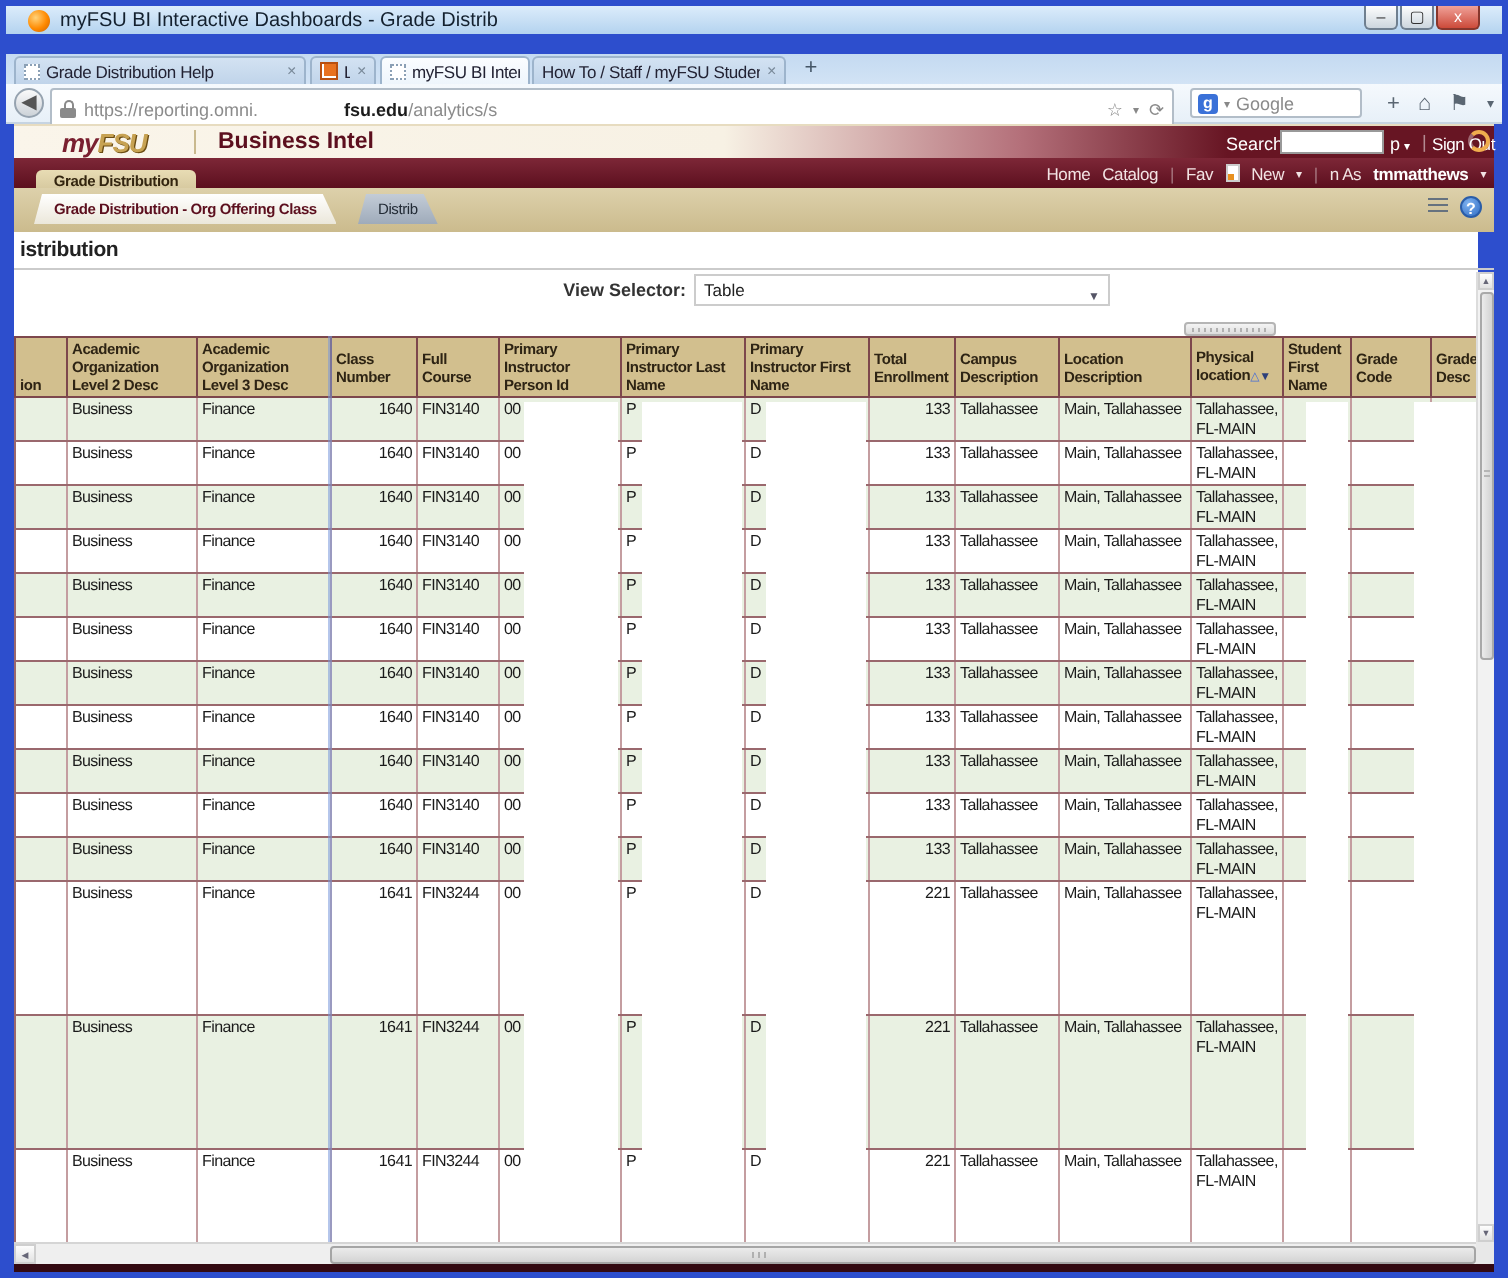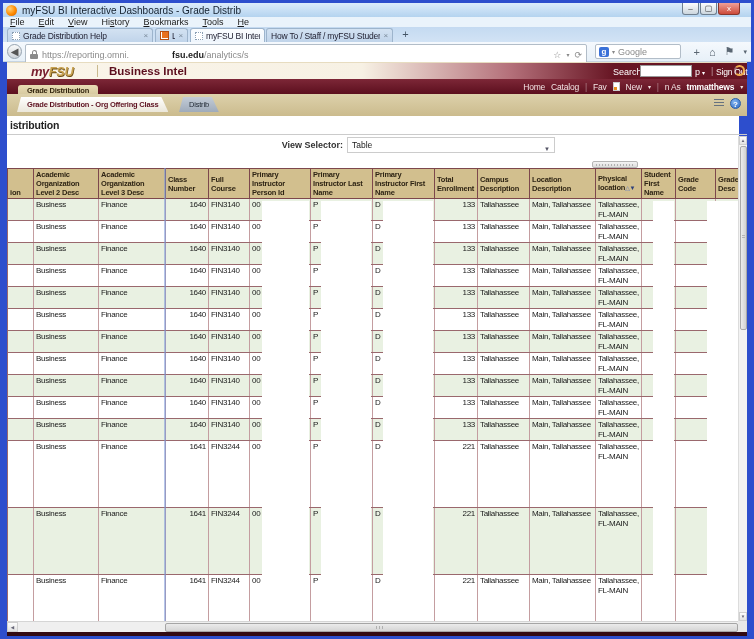--- a/index.html
+++ b/index.html
@@ -1,21 +1,21 @@
 <!DOCTYPE html>
 <html><head>
 <meta charset="utf-8">
 <style>
   html,body{margin:0;padding:0;background:#666;}
   *{box-sizing:border-box;font-family:"Liberation Sans",sans-serif;}
   .window{position:relative;width:754px;height:639px;background:#2d4ecd;overflow:hidden;}
 
   
   .titlebar{position:absolute;left:3px;top:3px;right:3px;height:14px;
-    background:linear-gradient(#dcecfb,#b4d3ef);display:flex;align-items:center;padding-left:3px;}
+    background:linear-gradient(#dcecfb,#b4d3ef);display:flex;align-items:center;padding-left:11px;}
   .fx-icon{width:11px;height:11px;border-radius:50%;flex:none;margin-right:5px;
     background:radial-gradient(circle at 35% 35%,#ffd27a,#ff8a00 55%,#c85f00);}
   .title-text{font-size:10px;color:#13202e;white-space:nowrap;}
   .winbtns{position:absolute;right:11px;top:0;display:flex;}
   .winbtn{width:17px;height:12px;border:1px solid #6f7f8f;border-top:none;border-radius:0 0 3px 3px;
     background:linear-gradient(#fdfdfd,#ccd6de);font-size:8px;line-height:11px;text-align:center;color:#333;margin-left:1px;}
   .winbtn.close{width:22px;background:linear-gradient(#f0a198,#cc4a3a);color:#fff;border-color:#87362c;}
 
   .menubar{position:absolute;left:3px;top:17px;right:3px;height:10px;background:#eaf3fb;
     display:flex;align-items:center;font-size:9px;color:#1a1a1a;}
@@ -163,29 +163,20 @@
   <div class="titlebar">
     <span class="fx-icon"></span>
     <span class="title-text">myFSU BI Interactive Dashboards - Grade Distrib</span>
     <span class="winbtns">
       <span class="winbtn">–</span>
       <span class="winbtn">▢</span>
       <span class="winbtn close">x</span>
     </span>
   </div>
 
-  <div class="menubar" id="menubar">
-      <span class="menu-item"><u>F</u>ile</span>
-      <span class="menu-item"><u>E</u>dit</span>
-      <span class="menu-item"><u>V</u>iew</span>
-      <span class="menu-item">Hi<u>s</u>tory</span>
-      <span class="menu-item"><u>B</u>ookmarks</span>
-      <span class="menu-item"><u>T</u>ools</span>
-      <span class="menu-item"><u>H</u>e</span>
-    </div>
 
   <div class="tabbar" id="tabbar">
     <span class="newtab">+</span>
   <span class="btab" style="left: 4px; width: 146px;">
         <span class="fav-blank"></span>
         <span class="tab-label">Grade Distribution Help</span>
         <span class="tab-close">×</span>
       </span>
       <span class="btab" style="left: 152px; width: 33px;">
         <span class="fav-orange"></span>

